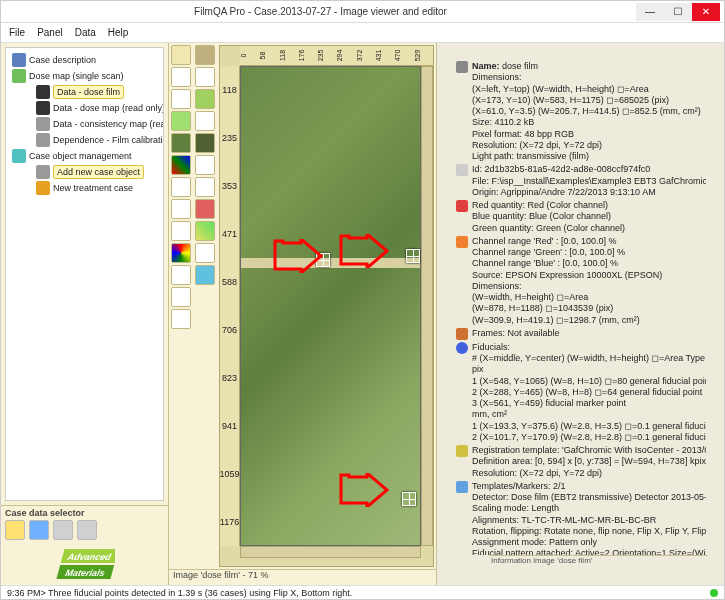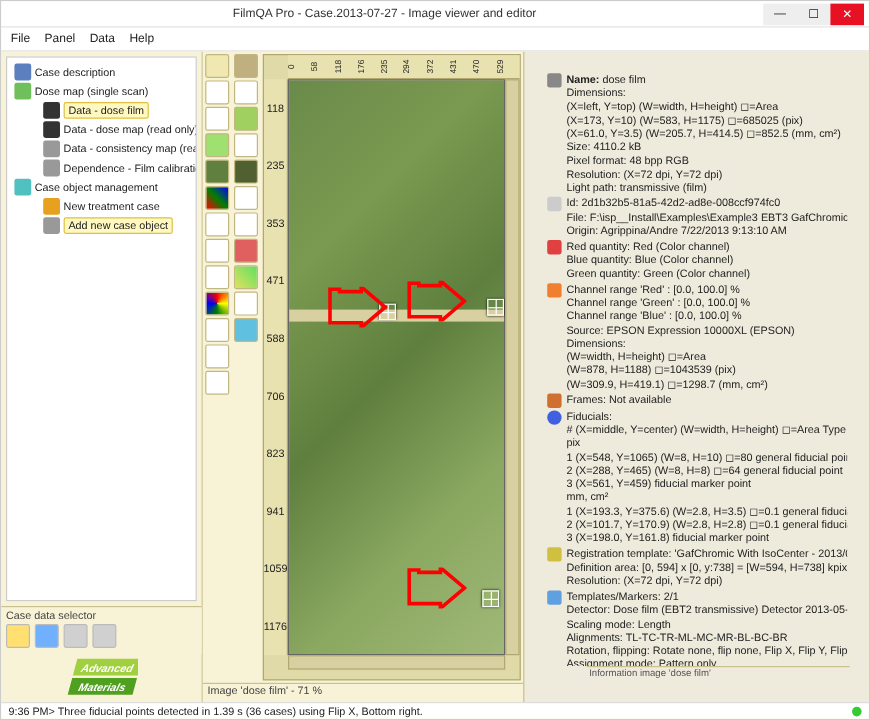--- a/index.html
+++ b/index.html
@@ -20,21 +20,21 @@
 .tnode.l2{padding-left:28px;}
 .ticon{width:14px;height:14px;flex:0 0 14px;border-radius:2px;}
 .i-blue{background:#5b7fbf;}
 .i-green{background:#6fbf5b;}
 .i-dark{background:#333;}
 .i-grey{background:#999;}
 .i-orange{background:#e8a020;}
 .i-cyan{background:#50c0c0;}
 .highlight{background:#fff8c0;border:1px solid #e0c040;padding:1px 3px;border-radius:2px;}
 .selector{height:40px;background:#f8f3d6;border-top:1px solid #c9c090;padding:2px 4px;}
-.selector .lbl{font-size:9px;color:#444;}
+.selector .lbl{font-size:9px;color:#444;font-weight:bold;}
 .selector .sicons{display:flex;gap:4px;margin-top:2px;}
 .sicons div{width:20px;height:20px;border:1px solid #bbb;background:#fff;border-radius:2px;}
 .adv{height:40px;display:flex;align-items:center;justify-content:center;}
 .adv svg{display:block;}
 .center{flex:1;display:flex;flex-direction:column;}
 .toolarea{flex:1;display:flex;}
 .toolcol{width:24px;background:#f8f3d6;display:flex;flex-direction:column;gap:2px;padding:2px;}
 .toolcol .tb{width:20px;height:20px;border:1px solid #c0b880;background:#fff;border-radius:2px;}
 .canvaswrap{flex:1;position:relative;background:#e0d9a8;border:1px solid #b0a870;margin:2px;}
 .rulerx{position:absolute;top:0;left:20px;right:0;height:20px;background:#e8e1b0;border-bottom:1px solid #b0a870;display:flex;font-size:7px;color:#444;}
@@ -110,26 +110,26 @@
           </div>
     <div class="tnode l2">
             <div class="ticon i-grey"></div>
             <span>Dependence - Film calibration</span>
           </div>
     <div class="tnode">
             <div class="ticon i-cyan"></div>
             <span>Case object management</span>
           </div>
     <div class="tnode l2">
+            <div class="ticon i-grey"></div>
+            <span class="highlight">Add new case object</span>
+          </div>
+    <div class="tnode l2">
             <div class="ticon i-orange"></div>
             <span>New treatment case</span>
-          </div>
-    <div class="tnode l2">
-            <div class="ticon i-grey"></div>
-            <span class="highlight">Add new case object</span>
           </div>
    </div>
    <div class="selector">
     <div class="lbl">Case data selector</div>
     <div class="sicons">
      <div style="background:#ffe070"></div>
      <div style="background:#70b0ff"></div>
      <div style="background:#d0d0d0"></div>
      <div style="background:#d0d0d0"></div>
     </div>
@@ -291,21 +291,20 @@
             <div class="gtxt">
      <div>Fiducials:</div>
      <div># (X=middle, Y=center) (W=width, H=height)  ◻=Area  Type</div>
      <div>pix</div>
      <div>1 (X=548, Y=1065) (W=8, H=10)  ◻=80  general fiducial point</div>
               <div>2 (X=288, Y=465) (W=8, H=8)  ◻=64  general fiducial point</div>
               <div>3 (X=561, Y=459) fiducial marker point</div>
      <div>mm, cm²</div>
      <div>1 (X=193.3, Y=375.6) (W=2.8, H=3.5)  ◻=0.1  general fiducial</div>
               <div>2 (X=101.7, Y=170.9) (W=2.8, H=2.8)  ◻=0.1  general fiducial</div>
-              <div>3 (X=198.0, Y=161.8) fiducial marker point</div>
     </div>
           </div>
     <div class="grp">
             <div class="gic">
               <div style="background:#d0c040"></div>
             </div>
             <div class="gtxt">
      <div>Registration template: 'GafChromic With IsoCenter - 2013/07/</div>
               <div>Definition area: [0, 594] x [0, y:738] = [W=594, H=738] kpix = [</div>
               <div>Resolution: (X=72 dpi, Y=72 dpi)</div>

